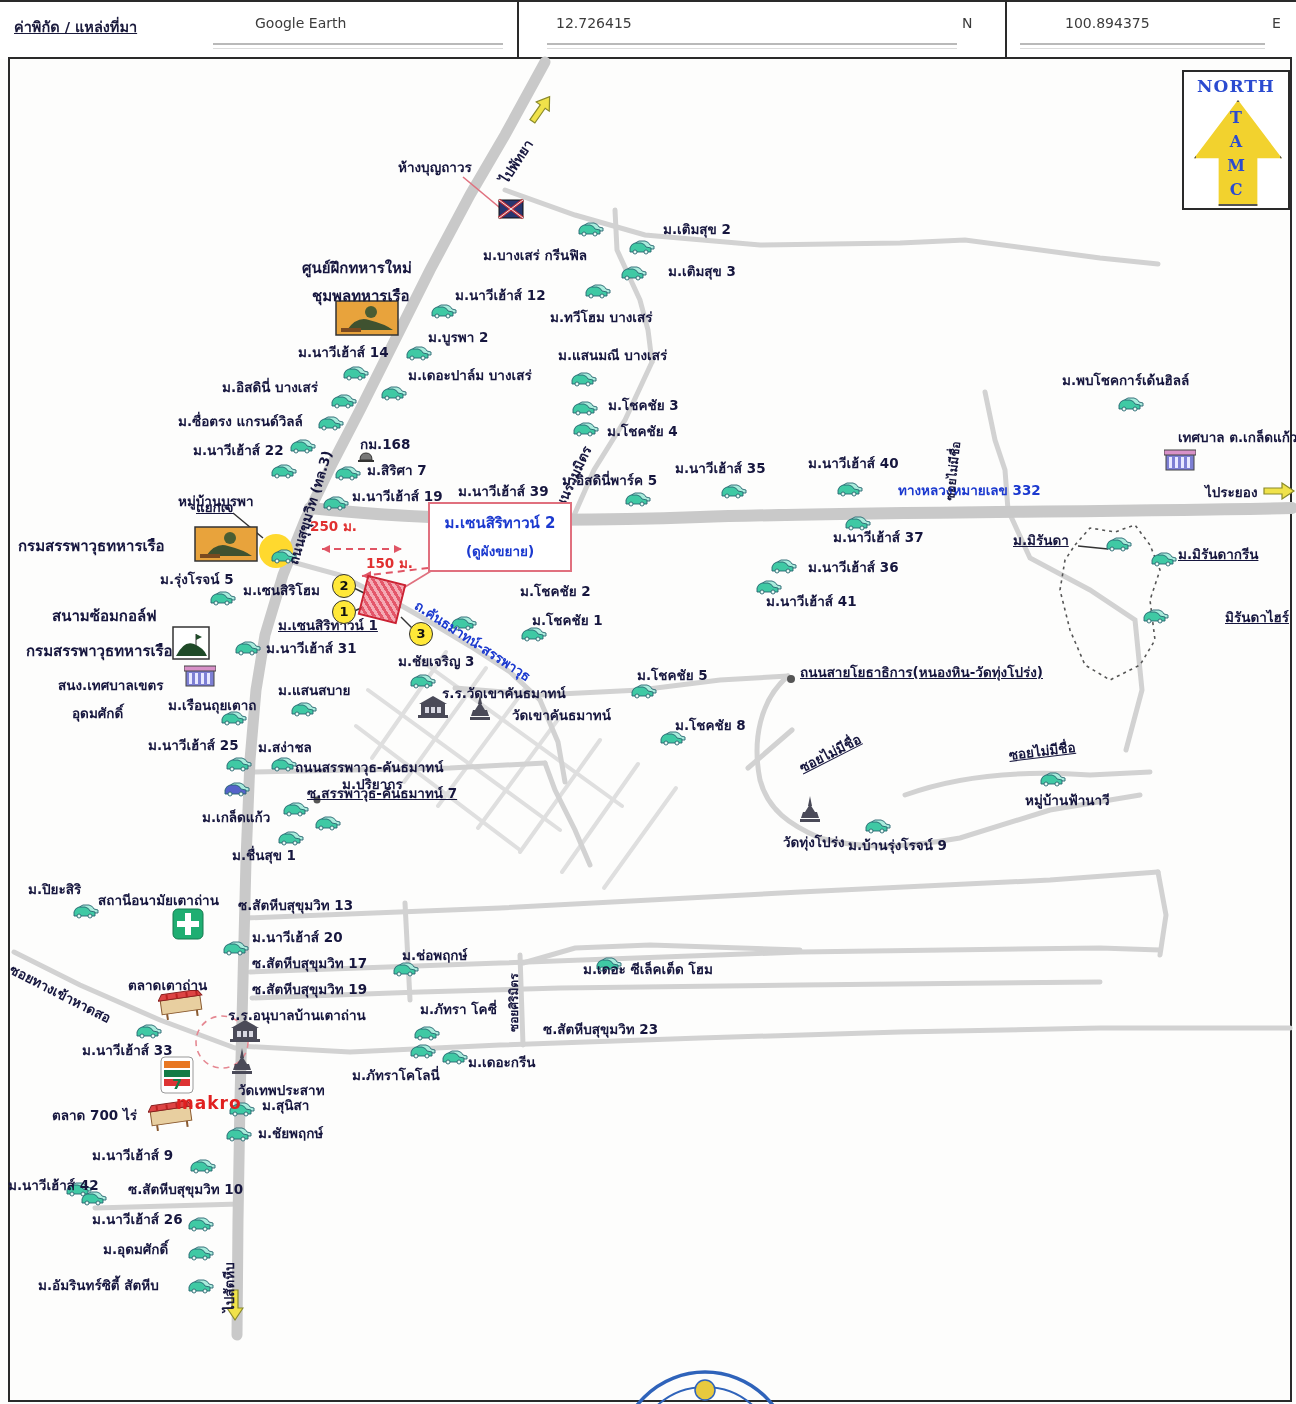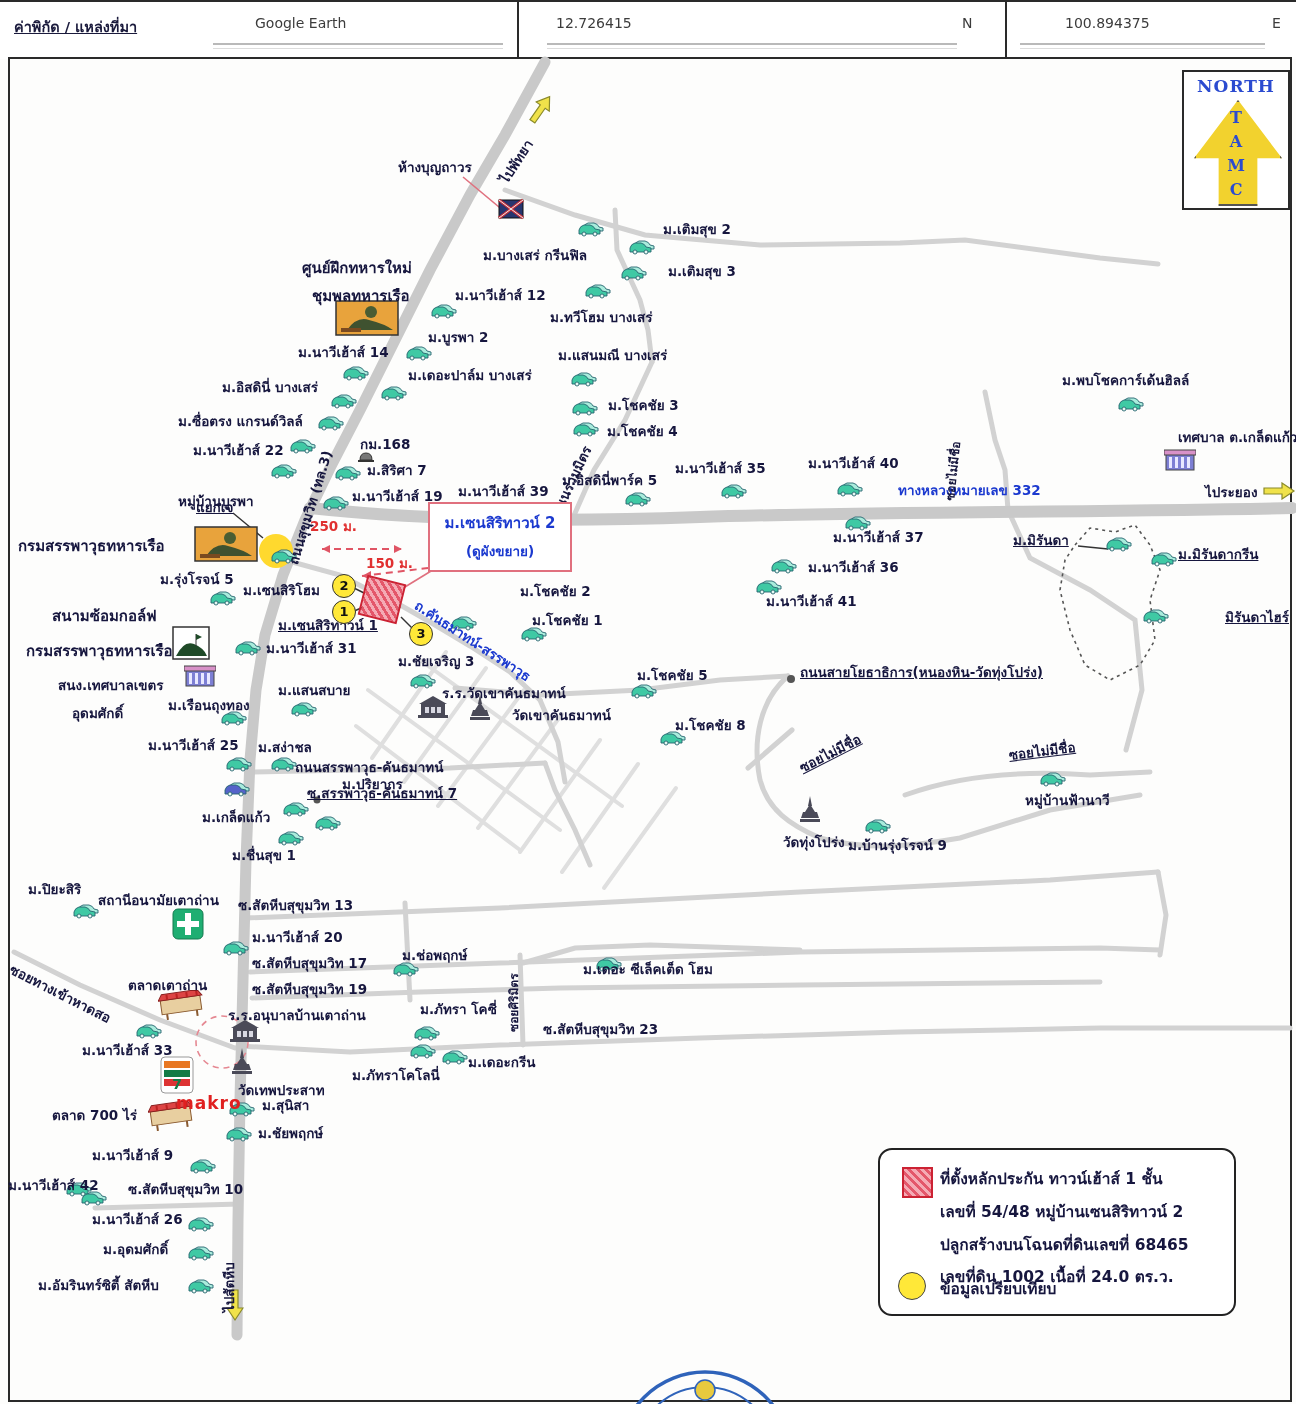--- a/index.html
+++ b/index.html
@@ -152,29 +152,20 @@
   <div class="tamc" style="top:84px">M</div>
   <div class="tamc" style="top:108px">C</div>
 </div>
 
 <div id="subj-label">
   <div class="l1">ม.เซนสิริทาวน์ 2</div>
   <div class="l2">(ดูผังขยาย)</div>
 </div>
 <div id="subj-hatch"></div>
 
-<div id="legend">
-  <div class="swatch"></div>
-  <div class="leg-line" style="top:16px">ที่ตั้งหลักประกัน ทาวน์เฮ้าส์ 1 ชั้น</div>
-  <div class="leg-line" style="top:49px">เลขที่ 54/48 หมู่บ้านเซนสิริทาวน์ 2</div>
-  <div class="leg-line" style="top:82px">ปลูกสร้างบนโฉนดที่ดินเลขที่ 68465</div>
-  <div class="leg-line" style="top:114px">เลขที่ดิน 1002 เนื้อที่ 24.0 ตร.ว.</div>
-  <div class="ycirc"></div>
-  <div class="leg-line" style="top:126px">ข้อมูลเปรียบเทียบ</div>
-</div>
 
 <div class="lbl" style="left: 398px; top: 160px;">ห้างบุญถาวร</div>
     <div class="lbl" style="left: 497px; top: 178px; transform: rotate(-57deg); transform-origin: left top;">ไปพัทยา</div>
     <div class="lbl" style="left: 483px; top: 248px;">ม.บางเสร่ กรีนฟิล</div>
     <div class="lbl" style="left: 663px; top: 222px;">ม.เติมสุข 2</div>
     <div class="lbl" style="left: 668px; top: 264px;">ม.เติมสุข 3</div>
     <div class="lbl big" style="left: 302px; top: 260px; font-size: 15px;">ศูนย์ฝึกทหารใหม่</div>
     <div class="lbl big" style="left: 312px; top: 288px; font-size: 15px;">ชุมพลทหารเรือ</div>
     <div class="lbl" style="left: 455px; top: 288px;">ม.นาวีเฮ้าส์ 12</div>
     <div class="lbl" style="left: 550px; top: 310px;">ม.ทวีโฮม บางเสร่</div>
@@ -217,21 +208,21 @@
     <div class="lbl" style="left: 766px; top: 594px;">ม.นาวีเฮ้าส์ 41</div>
     <div class="lbl u" style="left: 1013px; top: 533px;">ม.มิรันดา</div>
     <div class="lbl u" style="left: 1178px; top: 547px;">ม.มิรันดากรีน</div>
     <div class="lbl u" style="left: 1178px; top: 610px; margin-left: 47px;">มิรันดาไฮร์</div>
     <div class="lbl big" style="left: 52px; top: 608px; font-size: 15px;">สนามซ้อมกอล์ฟ</div>
     <div class="lbl big" style="left: 26px; top: 643px; font-size: 15px;">กรมสรรพาวุธทหารเรือ</div>
     <div class="lbl" style="left: 266px; top: 641px;">ม.นาวีเฮ้าส์ 31</div>
     <div class="lbl" style="left: 398px; top: 654px;">ม.ชัยเจริญ 3</div>
     <div class="lbl" style="left: 58px; top: 678px;">สนง.เทศบาลเขตร</div>
     <div class="lbl" style="left: 72px; top: 706px;">อุดมศักดิ์</div>
-    <div class="lbl" style="left: 168px; top: 698px;">ม.เรือนถุงทอง</div>
+    <div class="lbl" style="left: 168px; top: 698px;">ม.เรือนถุยเตาถ</div>
     <div class="lbl" style="left: 278px; top: 683px;">ม.แสนสบาย</div>
     <div class="lbl" style="left: 637px; top: 668px;">ม.โชคชัย 5</div>
     <div class="lbl u" style="left: 800px; top: 665px;">ถนนสายโยธาธิการ(หนองหิน-วัดทุ่งโปร่ง)</div>
     <div class="lbl" style="left: 442px; top: 686px;">ร.ร.วัดเขาคันธมาทน์</div>
     <div class="lbl" style="left: 512px; top: 708px;">วัดเขาคันธมาทน์</div>
     <div class="lbl" style="left: 675px; top: 718px;">ม.โชคชัย 8</div>
     <div class="lbl" style="left: 148px; top: 738px;">ม.นาวีเฮ้าส์ 25</div>
     <div class="lbl" style="left: 258px; top: 740px;">ม.สง่าชล</div>
     <div class="lbl" style="left: 295px; top: 760px;">ถนนสรรพาวุธ-คันธมาทน์</div>
     <div class="lbl u" style="left: 307px; top: 786px;">ซ.สรรพาวุธ-คันธมาทน์ 7</div>

